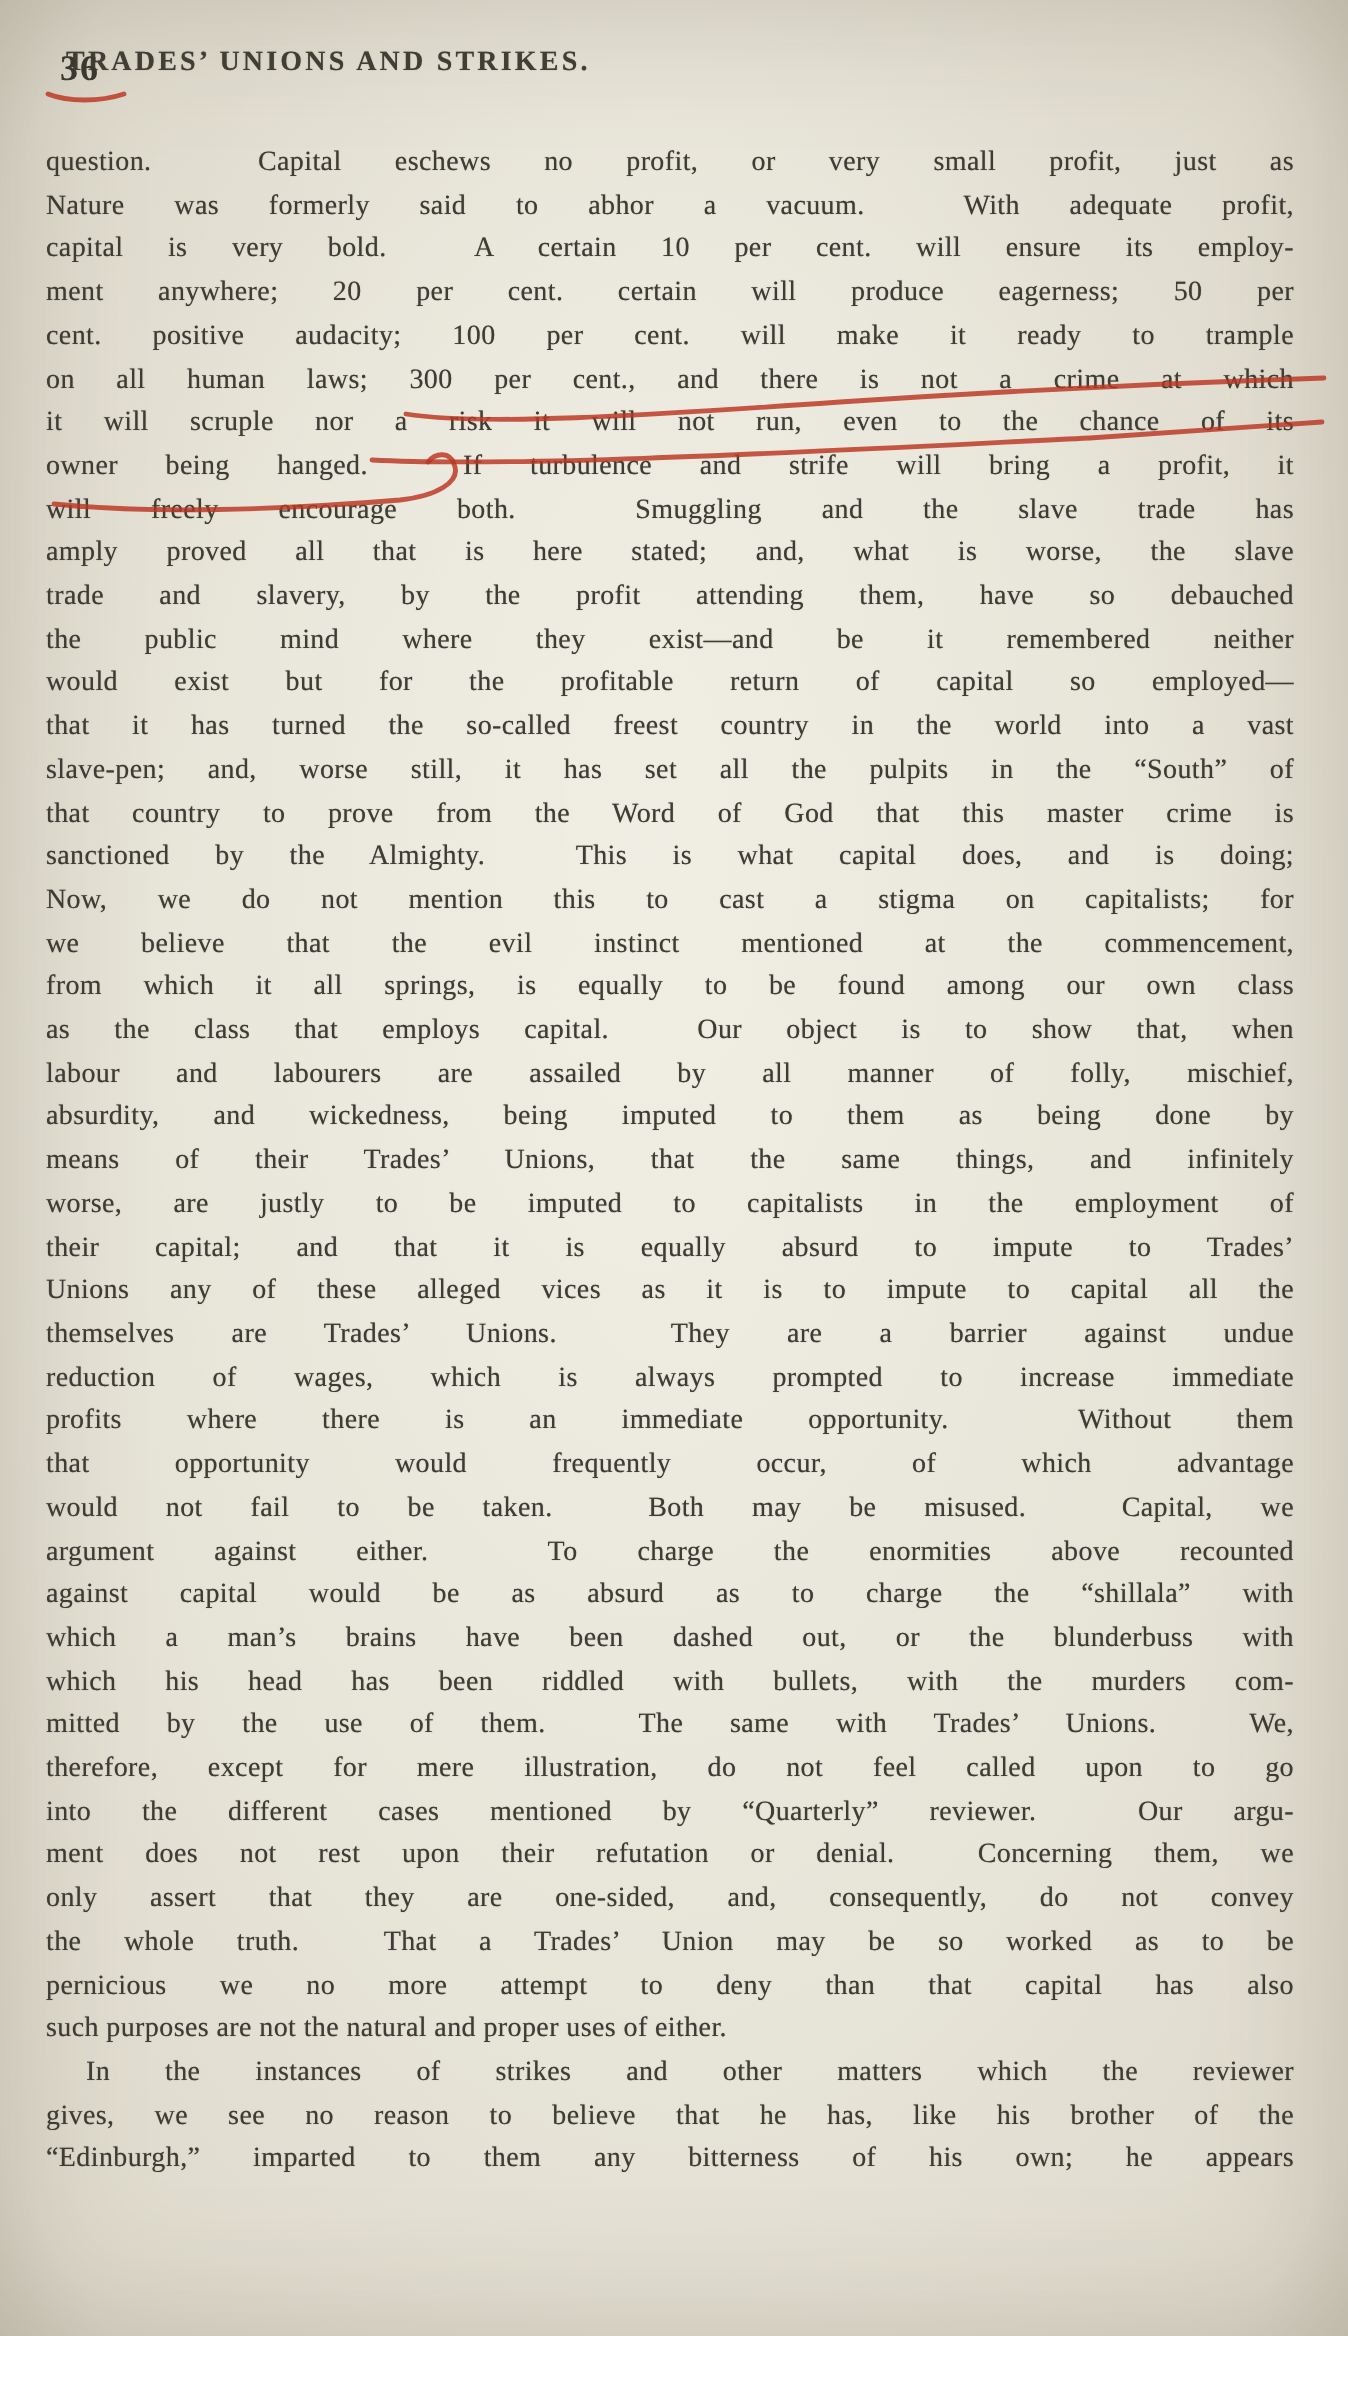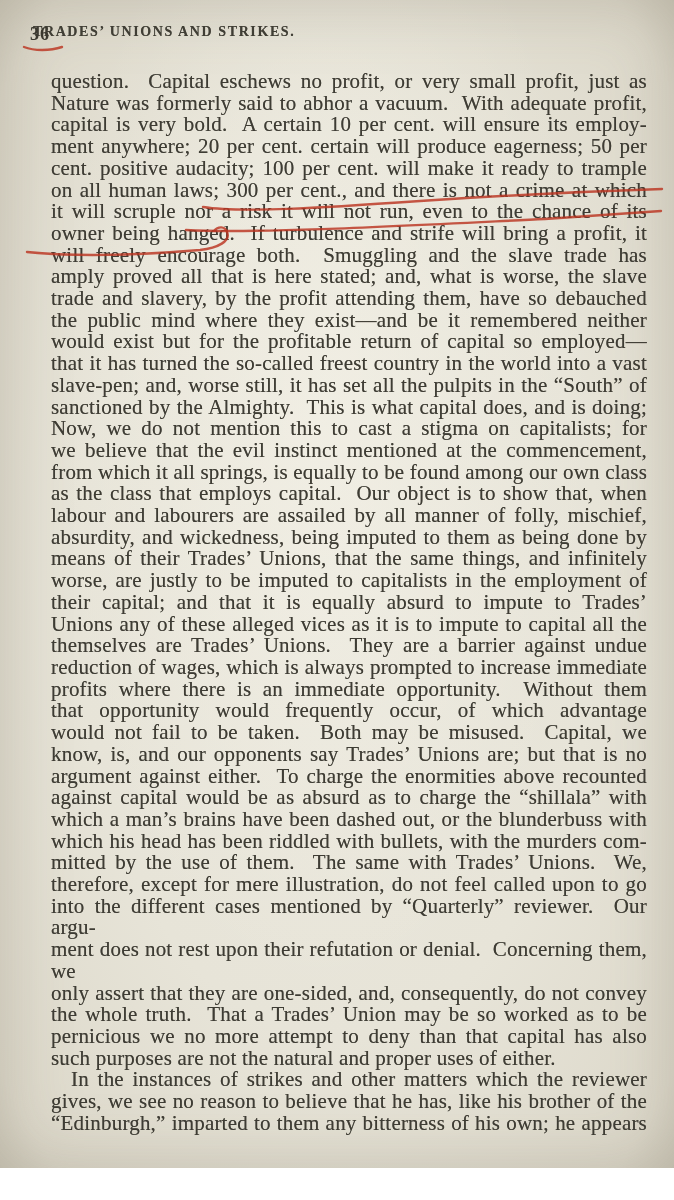--- a/index.html
+++ b/index.html
@@ -20,22 +20,22 @@
     position:absolute;left:-3px;top:0;
     font-size:18px;font-weight:600;letter-spacing:1px;color:#3a382f;
   }
   .title{
     display:block;
     font-size:14px;font-weight:700;letter-spacing:1.6px;
     color:#403e35;
     text-shadow:0 0 .5px rgba(64,62,53,.55);
   }
   .body{
-    position:absolute;top:71px;left:51px;right:27px;
-    font-size:21px;line-height:21.7px;letter-spacing:.2px;
+    position:absolute;top:71px;left:23px;right:27px;
+    font-size:14px;line-height:21.7px;letter-spacing:.2px;
     color:#3e3c34;
     text-shadow:0 0 .45px rgba(62,60,52,.6);
   }
   .line{
     white-space:pre-wrap;
     text-align:justify;
     -moz-text-align-last:justify;
     text-align-last:justify;
     min-height:21.7px;
   }
@@ -69,37 +69,37 @@
       <div class="line">on all human laws; 300 per cent., and there is not a crime at which</div>
       <div class="line">it will scruple nor a risk it will not run, even to the chance of its</div>
       <div class="line">owner being hanged.  If turbulence and strife will bring a profit, it</div>
       <div class="line">will freely encourage both.  Smuggling and the slave trade has</div>
       <div class="line">amply proved all that is here stated; and, what is worse, the slave</div>
       <div class="line">trade and slavery, by the profit attending them, have so debauched</div>
       <div class="line">the public mind where they exist—and be it remembered neither</div>
       <div class="line">would exist but for the profitable return of capital so employed—</div>
       <div class="line">that it has turned the so-called freest country in the world into a vast</div>
       <div class="line">slave-pen; and, worse still, it has set all the pulpits in the “South” of</div>
+      <div class="line">that country to prove from the Word of God that this master crime is</div>
       <div class="line">sanctioned by the Almighty.  This is what capital does, and is doing;</div>
       <div class="line">Now, we do not mention this to cast a stigma on capitalists; for</div>
       <div class="line">we believe that the evil instinct mentioned at the commencement,</div>
       <div class="line">from which it all springs, is equally to be found among our own class</div>
       <div class="line">as the class that employs capital.  Our object is to show that, when</div>
       <div class="line">labour and labourers are assailed by all manner of folly, mischief,</div>
       <div class="line">absurdity, and wickedness, being imputed to them as being done by</div>
       <div class="line">means of their Trades’ Unions, that the same things, and infinitely</div>
       <div class="line">worse, are justly to be imputed to capitalists in the employment of</div>
       <div class="line">their capital; and that it is equally absurd to impute to Trades’</div>
       <div class="line">Unions any of these alleged vices as it is to impute to capital all the</div>
       <div class="line">themselves are Trades’ Unions.  They are a barrier against undue</div>
       <div class="line">reduction of wages, which is always prompted to increase immediate</div>
       <div class="line">profits where there is an immediate opportunity.  Without them</div>
       <div class="line">that opportunity would frequently occur, of which advantage</div>
       <div class="line">would not fail to be taken.  Both may be misused.  Capital, we</div>
-      <div class="line">know, is, and our opponents say Trades’ Unions are; but that is no</div>
       <div class="line">argument against either.  To charge the enormities above recounted</div>
       <div class="line">against capital would be as absurd as to charge the “shillala” with</div>
       <div class="line">which a man’s brains have been dashed out, or the blunderbuss with</div>
       <div class="line">which his head has been riddled with bullets, with the murders com-</div>
       <div class="line">mitted by the use of them.  The same with Trades’ Unions.  We,</div>
       <div class="line">therefore, except for mere illustration, do not feel called upon to go</div>
       <div class="line">into the different cases mentioned by “Quarterly” reviewer.  Our argu-</div>
       <div class="line">ment does not rest upon their refutation or denial.  Concerning them, we</div>
       <div class="line">only assert that they are one-sided, and, consequently, do not convey</div>
       <div class="line">the whole truth.  That a Trades’ Union may be so worked as to be</div>

